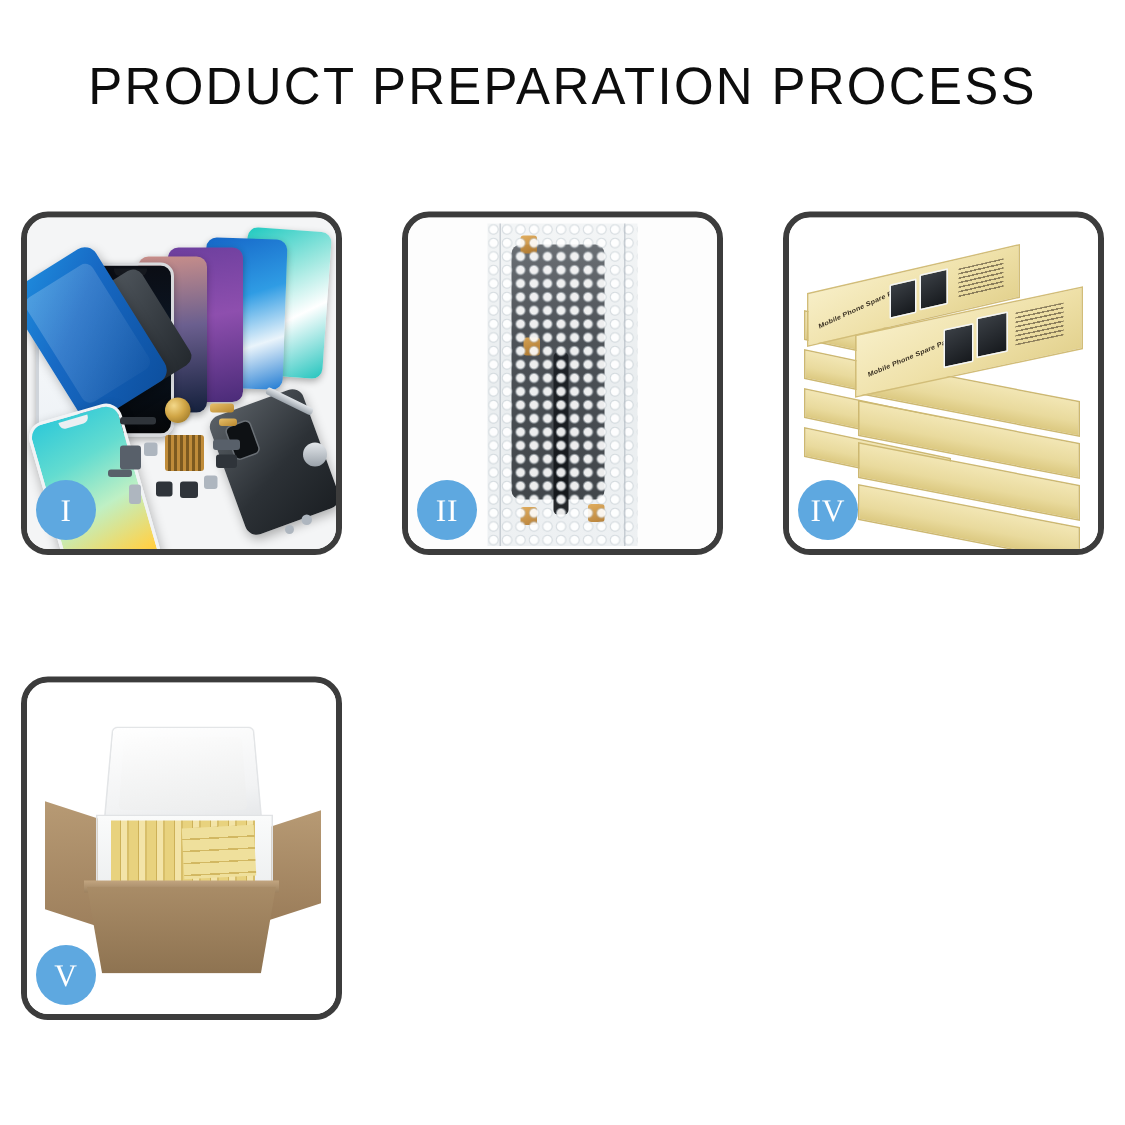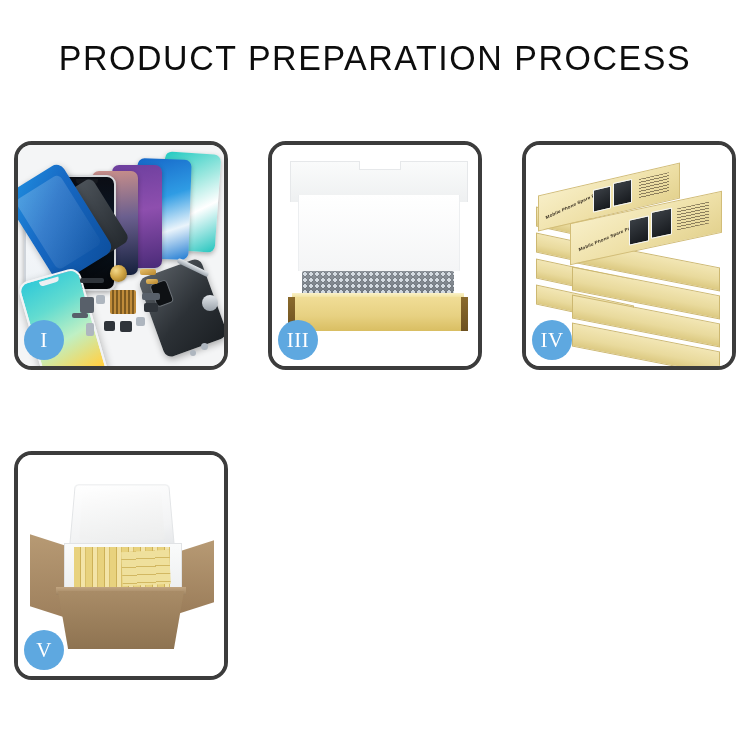--- a/index.html
+++ b/index.html
@@ -456,34 +456,38 @@
       <div class="comp light" style="left:118px; top:172px; width:9px; height:9px;"></div>
       <div class="comp" style="left:54px; top:168px; width:16px; height:5px;"></div>
       <div class="tool" style="right:14px; top:120px; width:34px; height:5px; transform:rotate(26deg);"></div>
       <div class="tool" style="right:6px; top:150px; width:16px; height:16px; border-radius:50%;"></div>
       <div class="comp light" style="right:16px; bottom:16px; width:7px; height:7px; border-radius:50%;"></div>
       <div class="comp light" style="right:28px; bottom:10px; width:6px; height:6px; border-radius:50%;"></div>
     </div>
     <div class="badge">I</div>
   </div>
 
-
   <div class="panel">
     <div class="panel-stage">
-      <div class="p3-bg"></div>
-      <div class="p3-lid-back"></div>
-      <div class="p3-inner"></div>
-      <div class="p3-bubble-pack">
-          <div class="tex"></div>
-        </div>
-      <div class="p3-tray-top"></div>
-      <div class="p3-tray-front"></div>
+      <div class="p2-bg"></div>
+      <div class="bubble-bag">
+        <div class="screen-inside"></div>
+        <div class="flex-cable"></div>
+        <div class="tape" style="left:22px; top:8px;"></div>
+        <div class="tape" style="left:24px; top:76px;"></div>
+        <div class="tape" style="left:22px; bottom:14px;"></div>
+        <div class="tape" style="right:22px; bottom:16px;"></div>
+        <div class="bubble-tex"></div>
+        <div class="bag-seam" style="left:8px;"></div>
+        <div class="bag-seam" style="right:8px;"></div>
+      </div>
     </div>
-    <div class="badge">III</div>
+    <div class="badge">II</div>
   </div>
+
 
   <div class="panel">
     <div class="panel-stage">
       <div class="p4-bg"></div>
 
       <div class="bx" style="left:10px; top:72px;  width:96px; height:18px; transform:skewY(12deg);"></div>
       <div class="bx" style="left:10px; top:98px;  width:96px; height:18px; transform:skewY(12deg);"></div>
       <div class="bx" style="left:10px; top:124px; width:96px; height:18px; transform:skewY(12deg);"></div>
       <div class="bx" style="left:10px; top:150px; width:96px; height:18px; transform:skewY(12deg);"></div>
 

